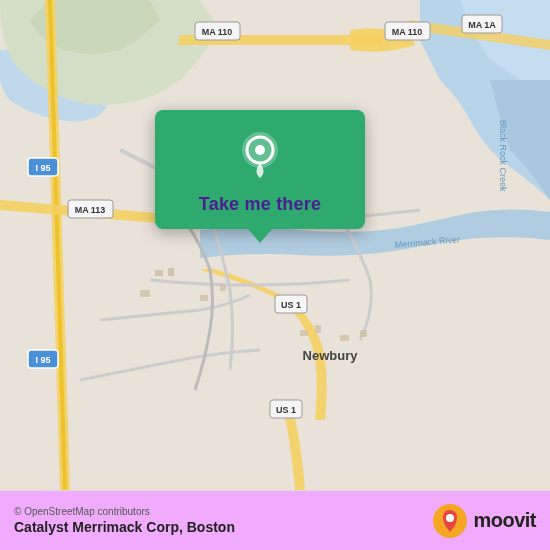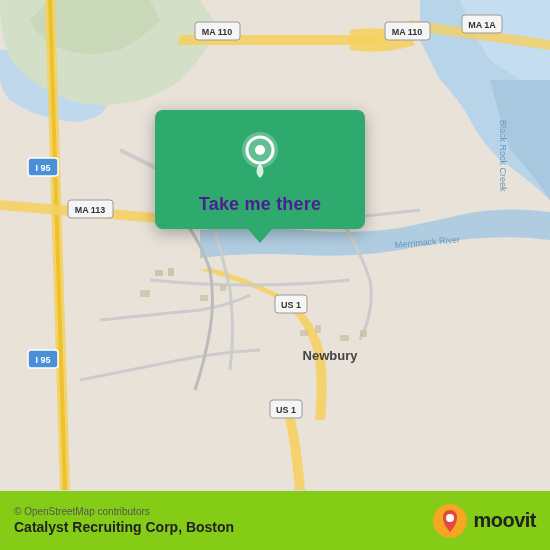--- a/index.html
+++ b/index.html
@@ -72,21 +72,21 @@
       font-weight: 600;
       cursor: pointer;
       padding: 0;
       letter-spacing: 0.2px;
     }
 
     
     #footer-bar {
       width: 550px;
       height: 60px;
-      background: #84cc16;
+      background: #f0abfc;
       border-top: 1px solid #ddd;
       display: flex;
       align-items: center;
       justify-content: space-between;
       padding: 0 14px;
     }
 
     #footer-left {
       display: flex;
       flex-direction: column;
@@ -220,21 +220,21 @@
         <path d="M25,33 Q18,42 25,48 Q32,42 25,33" fill="white" opacity="0.8"></path>
       </svg>
     </div>
     <button id="take-me-there-btn">Take me there</button>
   </div>
 </div>
 
 <div id="footer-bar">
   <div id="footer-left">
     <span id="copyright-text">© OpenStreetMap contributors</span>
-    <span id="location-title">Catalyst Recruiting Corp, Boston</span>
+    <span id="location-title">Catalyst Merrimack Corp, Boston</span>
   </div>
   <div id="moovit-logo">
 
     <svg id="moovit-icon" viewBox="0 0 34 34" xmlns="http://www.w3.org/2000/svg">
       <circle cx="17" cy="17" r="17" fill="#f5a623"></circle>
       <path d="M17,6 Q24,6 24,14 Q24,20 17,28 Q10,20 10,14 Q10,6 17,6 Z" fill="#e84444"></path>
       <circle cx="17" cy="14" r="4" fill="white"></circle>
     </svg>
     <span id="moovit-text">moovit</span>
   </div>

